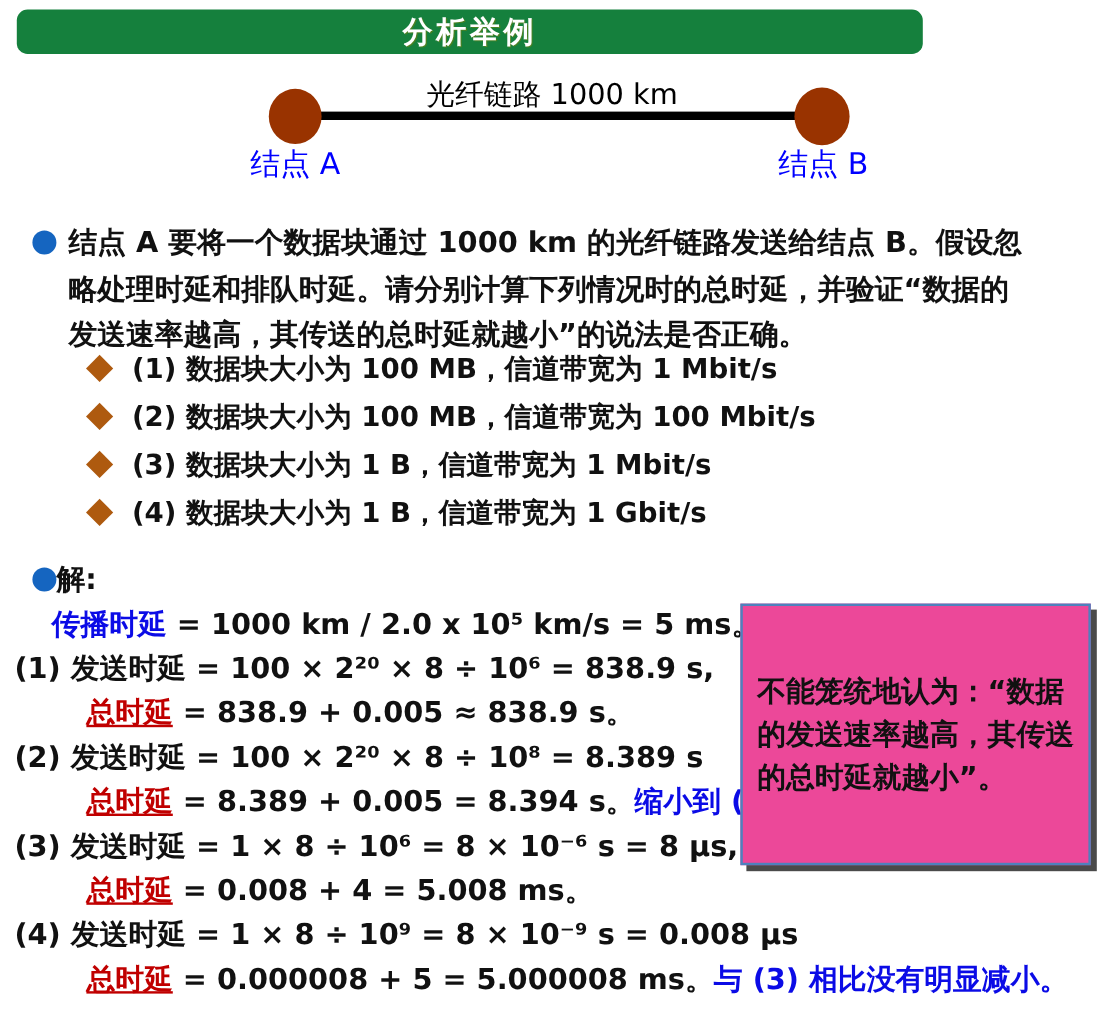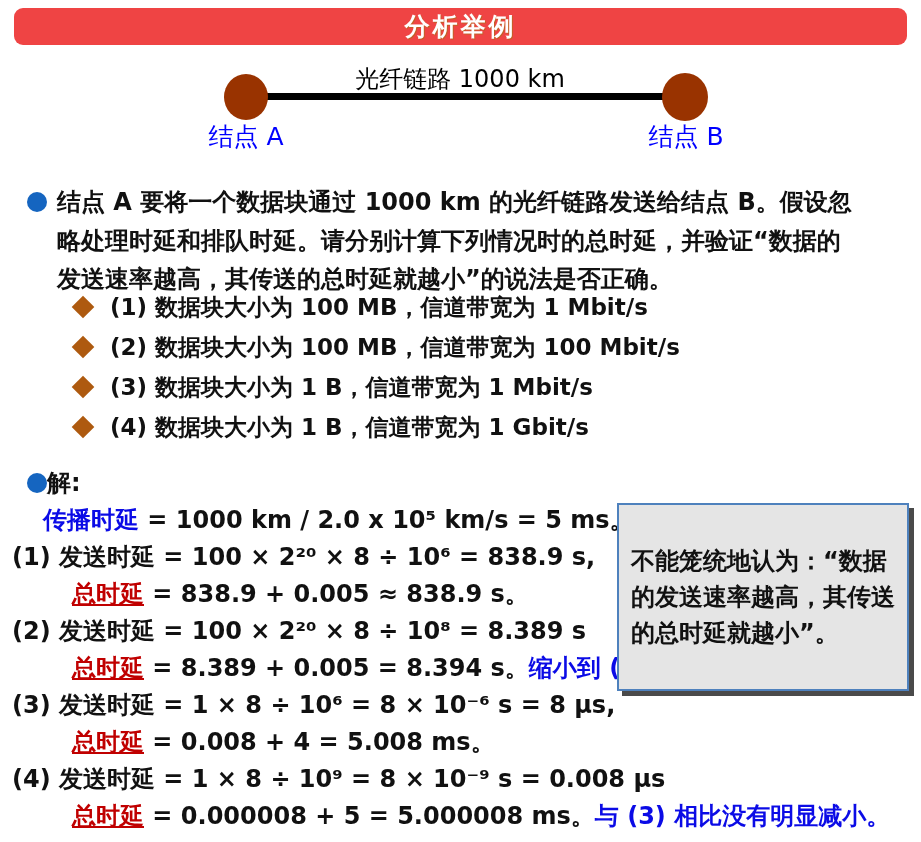--- a/index.html
+++ b/index.html
@@ -1,20 +1,20 @@
 <!DOCTYPE html>
 <html><head>
 <meta charset="utf-8">
 <style>
   html,body{margin:0;padding:0;background:#fff;}
   body{font-family:"DejaVu Sans","Liberation Sans",sans-serif;}
   .slide{position:relative;width:921px;height:842px;background:#ffffff;overflow:hidden;}
 
   
-  .header{position:absolute;left:14px;top:8px;width:893px;height:37px;background:#ef4444;
+  .header{position:absolute;left:14px;top:8px;width:755px;height:37px;background:#15803d;
           border-radius:9px;display:flex;align-items:center;justify-content:center;}
   .header .title{color:#ffffff;font-size:25px;font-weight:700;letter-spacing:3px;
           text-shadow:1px 1px 0 rgba(140,130,0,0.45);}
 
   
   .link-line{position:absolute;left:246px;top:93px;width:440px;height:7px;background:#000;}
   .node{position:absolute;border-radius:50%;background:#993300;}
   .node-a{left:224px;top:74px;width:44px;height:46px;}
   .node-b{left:662px;top:73px;width:46px;height:48px;}
   .link-label{position:absolute;left:290px;top:63px;width:340px;text-align:center;
@@ -47,22 +47,22 @@
   .sol-label{padding-left:47px;font-size:24px;font-weight:700;color:#111;}
   .sol-line{height:37px;line-height:37px;font-size:24px;font-weight:700;white-space:pre;}
   .ind-prop{padding-left:43px;}
   .ind-case{padding-left:12px;}
   .ind-total{padding-left:72px;}
   .c-black{color:#111111;}
   .c-red{color:#C00000;text-decoration:underline;}
   .c-blue{color:#0B0BE6;}
 
   
-  .note{position:absolute;left:617px;top:503px;width:264px;background:#e5e5e5;
-        border:2px solid #4E81BD;box-shadow:5px 5px 0 #4a4a4a;padding:2px 12px;
+  .note{position:absolute;left:617px;top:503px;width:264px;background:#ec4899;
+        border:2px solid #4E81BD;box-shadow:5px 5px 0 #4a4a4a;padding:17px 12px;
         font-size:24px;font-weight:700;line-height:36px;color:#111;white-space:pre-line;}
 </style>
 </head>
 <body>
 
 <div class="slide">
 
   <div class="header">
     <span class="title">分析举例</span>
   </div>

